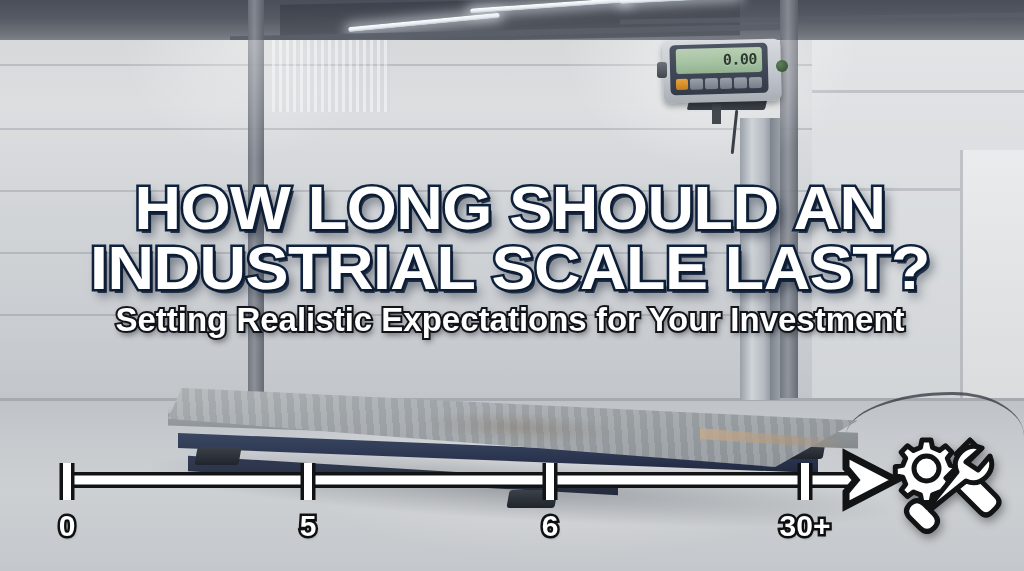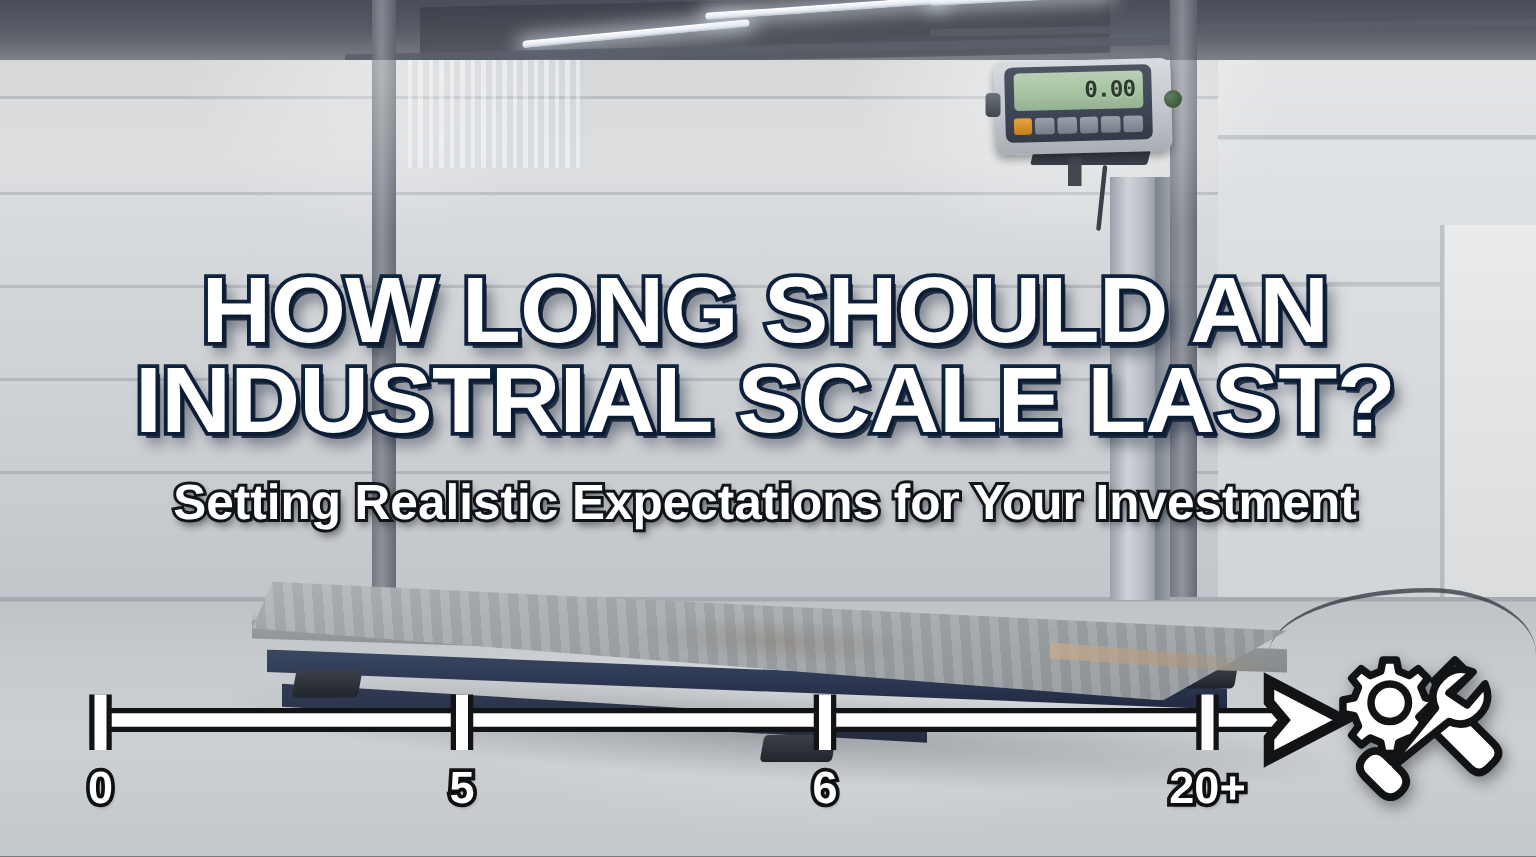--- a/index.html
+++ b/index.html
@@ -250,21 +250,21 @@
       5px 7px 10px rgba(8,18,36,.55);
     transform:scaleX(1.04);
   }
   #subtitle{
     font-family:"Liberation Sans", sans-serif;
     font-weight:bold;
     font-size:33px;
     line-height:44px;
     color:#ffffff;
     white-space:nowrap;
-    margin-top:15px;
+    margin-top:0;
     -webkit-text-stroke:4px #14181d;
     paint-order:stroke fill;
     text-shadow:2px 3px 6px rgba(10,14,20,.75);
     transform:scaleX(1.0);
   }
 
   
   #timeline{position:absolute;left:0;top:0;width:1024px;height:571px;pointer-events:none;}
   .tl-label{
     position:absolute;
@@ -376,21 +376,21 @@
         <line x1="308" y1="463" x2="308" y2="500" stroke="#ffffff" stroke-width="8"></line>
         <line x1="550" y1="463" x2="550" y2="500" stroke="#ffffff" stroke-width="8"></line>
         <line x1="805" y1="463" x2="805" y2="500" stroke="#ffffff" stroke-width="8"></line>
       </g>
     </g>
   </svg>
 
   <div class="tl-label" style="left:67px;top:511px;">0</div>
   <div class="tl-label" style="left:308px;top:511px;">5</div>
   <div class="tl-label" style="left:550px;top:511px;">6</div>
-  <div class="tl-label" style="left:805px;top:511px;">20+</div>
+  <div class="tl-label" style="left:805px;top:511px;">30+</div>
 
   <svg id="tools-icon" viewBox="0 0 124 108">
     <g fill="#ffffff" stroke="#111315" stroke-width="5" stroke-linejoin="round" stroke-linecap="round">
 
       <path d="M38 8 l9 0 1.5 7.5 7 2.9 6-4.6 6.4 6.4 -4.6 6 2.9 7 7.5 1.5 0 9 -7.5 1.5 -2.9 7 4.6 6 -6.4 6.4 -6-4.6 -7 2.9 -1.5 7.5 -9 0 -1.5-7.5 -7-2.9 -6 4.6 -6.4-6.4 4.6-6 -2.9-7 -7.5-1.5 0-9 7.5-1.5 2.9-7 -4.6-6 6.4-6.4 6 4.6 7-2.9 z"></path>
       <circle cx="42.5" cy="36.5" r="12.5" fill="none"></circle>
 
       <path d="M72 22 l14-14 10 10 -14 14 z"></path>
       <path d="M78 30 L112 64 q6 6 0 12 l-4 4 q-6 6 -12 0 L62 46 z"></path>
 

